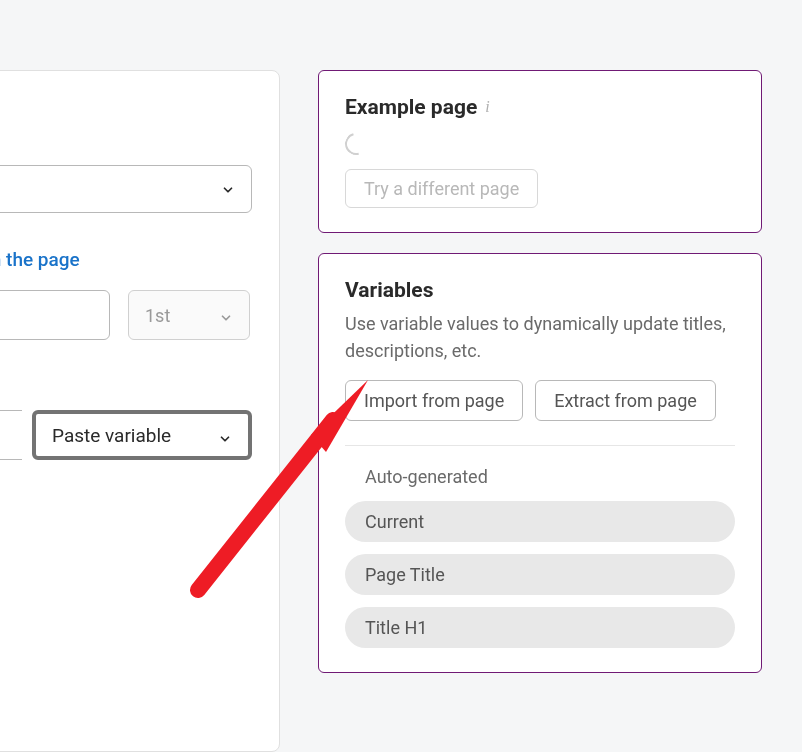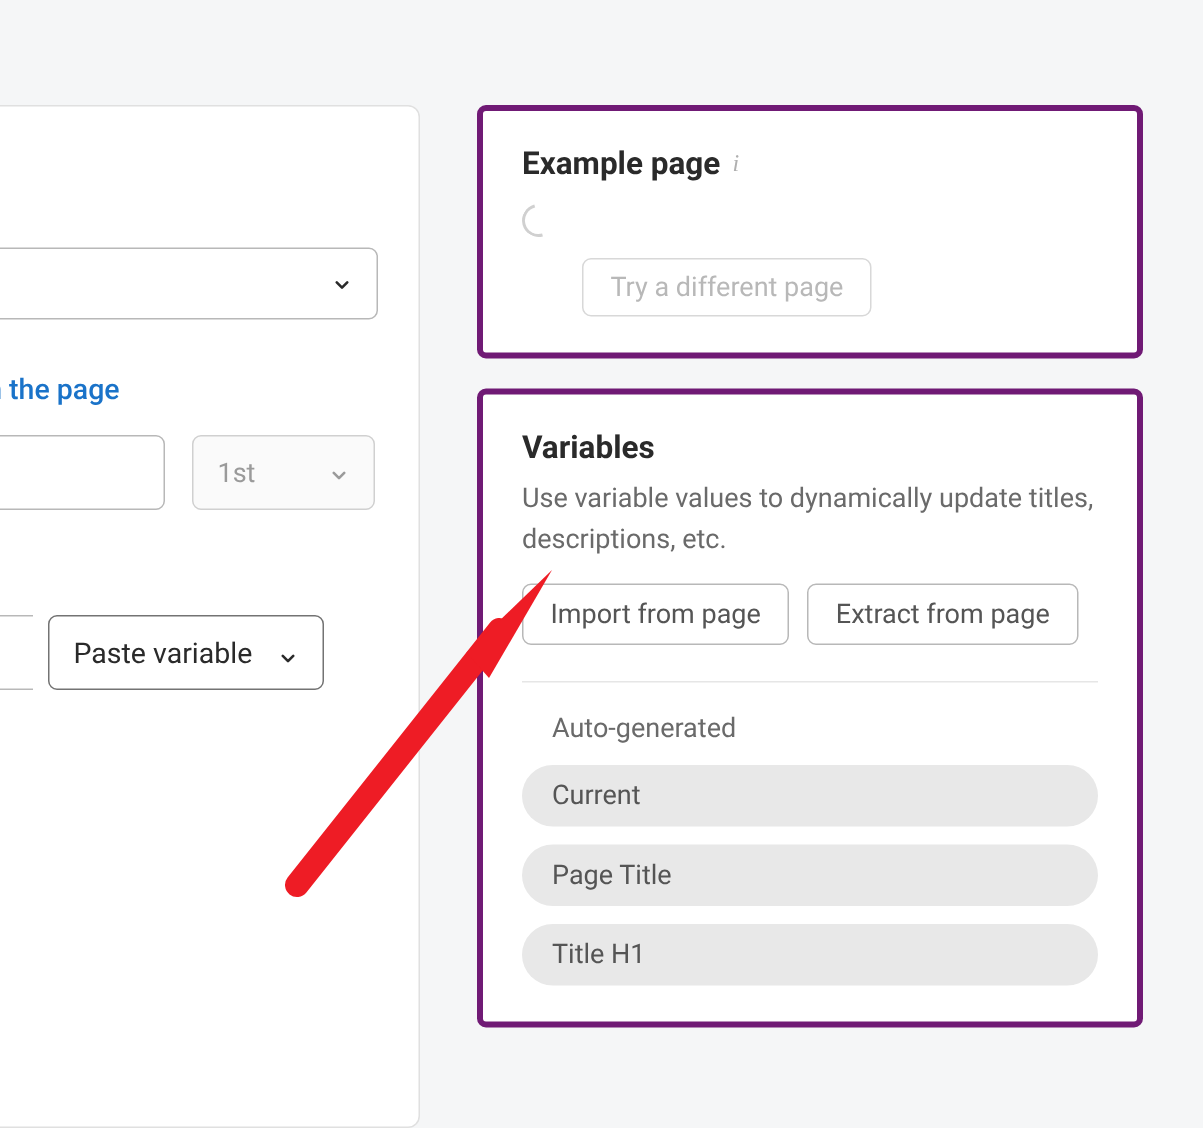--- a/index.html
+++ b/index.html
@@ -83,41 +83,41 @@
       height: 50px;
       background: #fff;
       border: 1px solid #b8b8b8;
       border-right: none;
       border-radius: 6px 0 0 6px;
     }
     .paste-variable-select {
       position: absolute;
       top: 410px;
       left: 32px;
-      width: 184px;
-      height: 50px;
-      background: #fff;
-      border: 1px solid #737373;
+      width: 220px;
+      height: 50px;
+      background: #fff;
+      border: 4px solid #737373;
       border-radius: 6px;
       display: flex;
       align-items: center;
       padding: 0 16px;
       justify-content: space-between;
       color: #2a2a2a;
       font-size: 19px;
     }
     .right-col {
       position: absolute;
       left: 318px;
       top: 70px;
       width: 444px;
     }
     .card {
       background: #ffffff;
-      border: 4px solid #701a75;
+      border: 1px solid #701a75;
       border-radius: 6px;
       padding: 24px 26px;
       margin-bottom: 20px;
     }
     .card-title {
       font-size: 21px;
       font-weight: 700;
       color: #2a2a2a;
       display: flex;
       align-items: center;
@@ -142,21 +142,20 @@
       transform: rotate(30deg);
     }
     .ghost-button {
       display: inline-block;
       padding: 8px 18px;
       border: 1px solid #d8d8d8;
       border-radius: 6px;
       color: #b8b8b8;
       font-size: 18px;
       background: #fff;
-      margin-left: 40px;
     }
     .card-desc {
       margin-top: 8px;
       font-size: 18px;
       color: #6a6a6a;
       line-height: 1.5;
     }
     .button-row {
       margin-top: 16px;
       display: flex;

